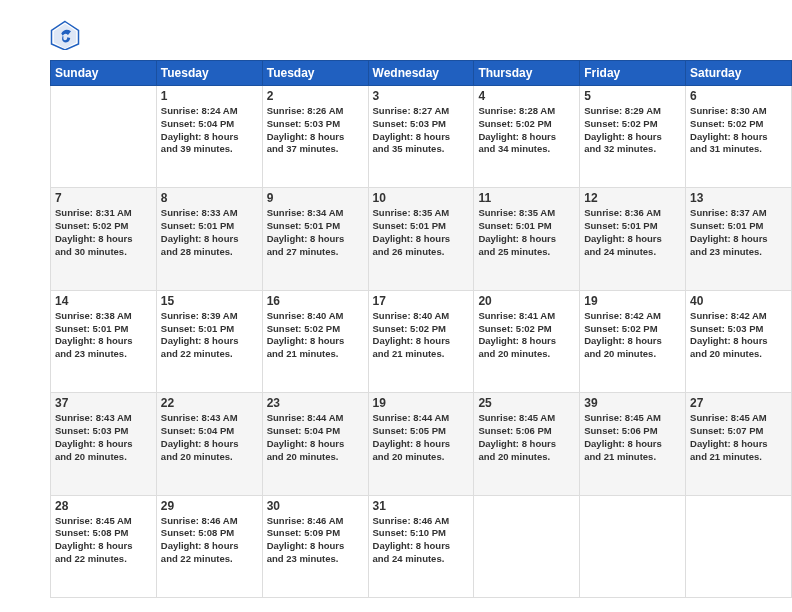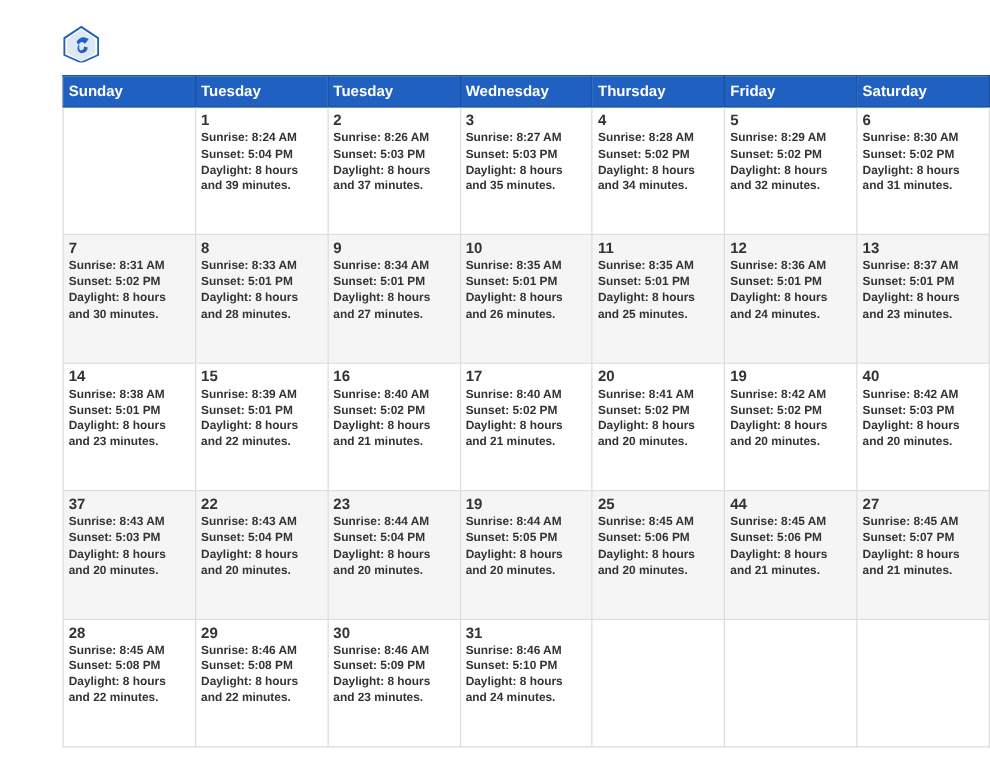--- a/index.html
+++ b/index.html
@@ -236,21 +236,21 @@
           </td>
           <td>
             <span class="day-num">19</span>
             <div class="cell-text">Sunrise: 8:44 AM<br>Sunset: 5:05 PM<br>Daylight: 8 hours<br>and 20 minutes.</div>
           </td>
           <td>
             <span class="day-num">25</span>
             <div class="cell-text">Sunrise: 8:45 AM<br>Sunset: 5:06 PM<br>Daylight: 8 hours<br>and 20 minutes.</div>
           </td>
           <td>
-            <span class="day-num">44</span>
+            <span class="day-num">39</span>
             <div class="cell-text">Sunrise: 8:45 AM<br>Sunset: 5:06 PM<br>Daylight: 8 hours<br>and 21 minutes.</div>
           </td>
           <td>
             <span class="day-num">27</span>
             <div class="cell-text">Sunrise: 8:45 AM<br>Sunset: 5:07 PM<br>Daylight: 8 hours<br>and 21 minutes.</div>
           </td>
         </tr>
         <tr>
           <td>
             <span class="day-num">28</span>

